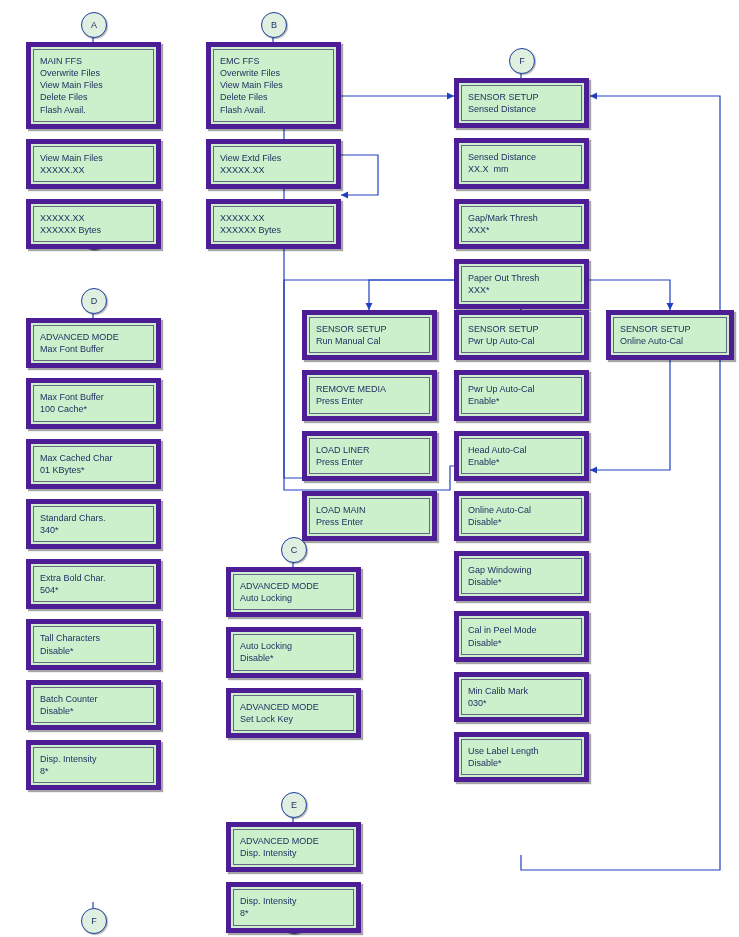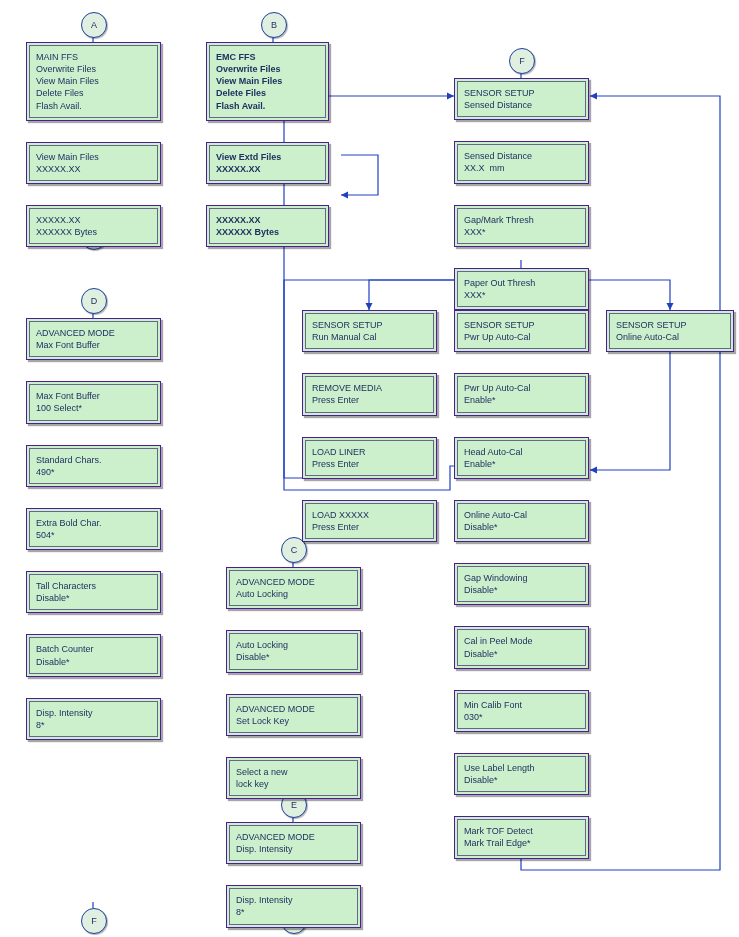--- a/index.html
+++ b/index.html
@@ -25,34 +25,34 @@
     border-radius: 50%;
     background: #e0f0e0;
     font-size: 9px;
     color: #203060;
     display: flex; align-items: center; justify-content: center;
     box-shadow: 1px 1px 1px rgba(0,0,0,0.3);
   }
 
   .col { position: absolute; }
   .colA { left: 26px;  top: 42px;  width: 135px; }
-  .colB { left: 206px; top: 42px;  width: 123px; font-weight: bold; }
+  .colB { left: 206px; top: 42px;  width: 135px; }
   .colD { left: 26px;  top: 318px; width: 135px; }
   .colC { left: 226px; top: 567px; width: 135px; }
   .colE { left: 226px; top: 822px; width: 135px; }
   .colF { left: 454px; top: 78px;  width: 135px; }
   .colH { left: 454px; top: 310px; width: 135px; } 
   .colG { left: 302px; top: 310px; width: 135px; } 
   .colJ { left: 606px; top: 310px; width: 128px; } 
 
   .box {
     position: relative;
     box-sizing: border-box;
-    margin-bottom: 21px;
-    border: 1px solid #4c1d95;
+    margin-bottom: 10px;
+    border: 5px solid #4c1d95;
     background: #ccf0cc;
     box-shadow: 2px 2px 1px rgba(0,0,0,0.35);
     padding: 2px;
   }
   .box-inner {
     border: 1px solid #668;
     padding: 5px 6px;
     font-size: 9px;
     color: #203060;
     line-height: 1.35;
@@ -166,27 +166,33 @@
 <div class="col colD">
   <div class="box">
       <div class="box-inner">
     <div>ADVANCED MODE</div>
     <div>Max Font Buffer</div>
   </div>
     </div>
   <div class="box">
       <div class="box-inner">
     <div>Max Font Buffer</div>
-    <div>100 Select*</div>
+    <div>100 Cache*</div>
+  </div>
+    </div>
+  <div class="box">
+      <div class="box-inner">
+    <div>Max Cached Char</div>
+    <div>01 KBytes*</div>
   </div>
     </div>
   <div class="box">
       <div class="box-inner">
     <div>Standard Chars.</div>
-    <div>490*</div>
+    <div>340*</div>
   </div>
     </div>
   <div class="box">
       <div class="box-inner">
     <div>Extra Bold Char.</div>
     <div>504*</div>
   </div>
     </div>
   <div class="box">
       <div class="box-inner">
@@ -220,26 +226,20 @@
     <div>Auto Locking</div>
     <div>Disable*</div>
   </div>
     </div>
   <div class="box">
       <div class="box-inner">
     <div>ADVANCED MODE</div>
     <div>Set Lock Key</div>
   </div>
     </div>
-  <div class="box">
-      <div class="box-inner">
-    <div>Select a new</div>
-    <div>lock key</div>
-  </div>
-    </div>
 </div>
 
 <div class="col colE">
   <div class="box">
       <div class="box-inner">
     <div>ADVANCED MODE</div>
     <div>Disp. Intensity</div>
   </div>
     </div>
   <div class="box">
@@ -291,21 +291,21 @@
   </div>
     </div>
   <div class="box">
       <div class="box-inner">
     <div>LOAD LINER</div>
     <div>Press Enter</div>
   </div>
     </div>
   <div class="box">
       <div class="box-inner">
-    <div>LOAD XXXXX</div>
+    <div>LOAD MAIN</div>
     <div>Press Enter</div>
   </div>
     </div>
 </div>
 
 <div class="col colH">
   <div class="box">
       <div class="box-inner">
     <div>SENSOR SETUP</div>
     <div>Pwr Up Auto-Cal</div>
@@ -336,34 +336,28 @@
   </div>
     </div>
   <div class="box">
       <div class="box-inner">
     <div>Cal in Peel Mode</div>
     <div>Disable*</div>
   </div>
     </div>
   <div class="box">
       <div class="box-inner">
-    <div>Min Calib Font</div>
+    <div>Min Calib Mark</div>
     <div>030*</div>
   </div>
     </div>
   <div class="box">
       <div class="box-inner">
     <div>Use Label Length</div>
     <div>Disable*</div>
-  </div>
-    </div>
-  <div class="box">
-      <div class="box-inner">
-    <div>Mark TOF Detect</div>
-    <div>Mark Trail Edge*</div>
   </div>
     </div>
 </div>
 
 <div class="col colJ">
   <div class="box">
       <div class="box-inner">
     <div>SENSOR SETUP</div>
     <div>Online Auto-Cal</div>
   </div>

